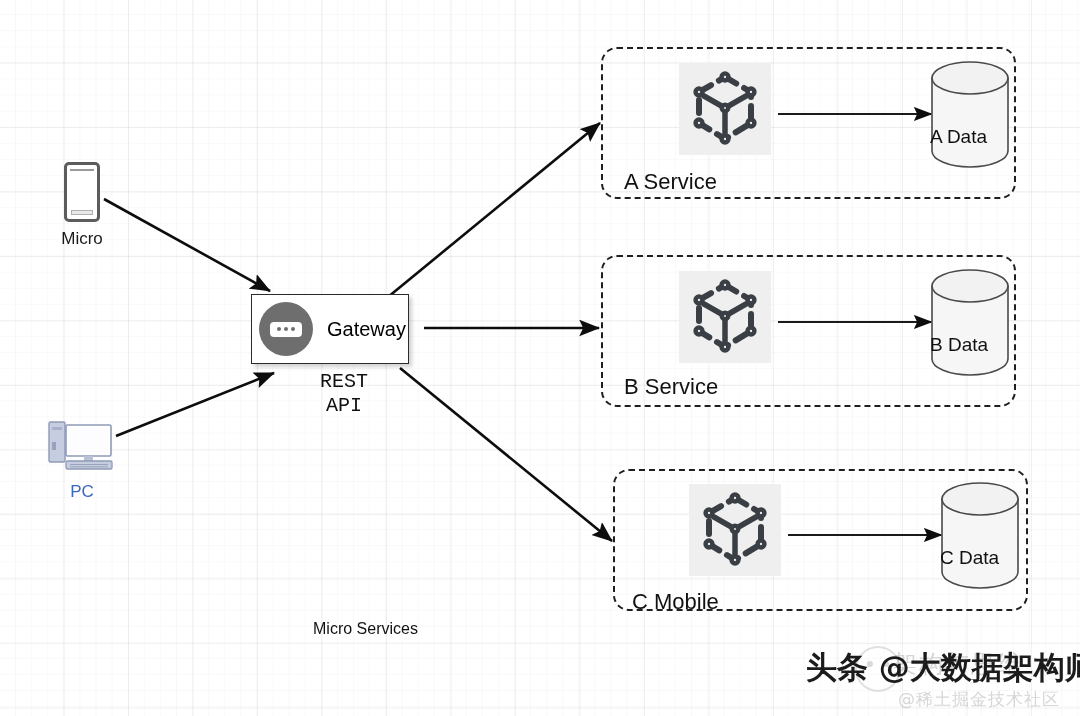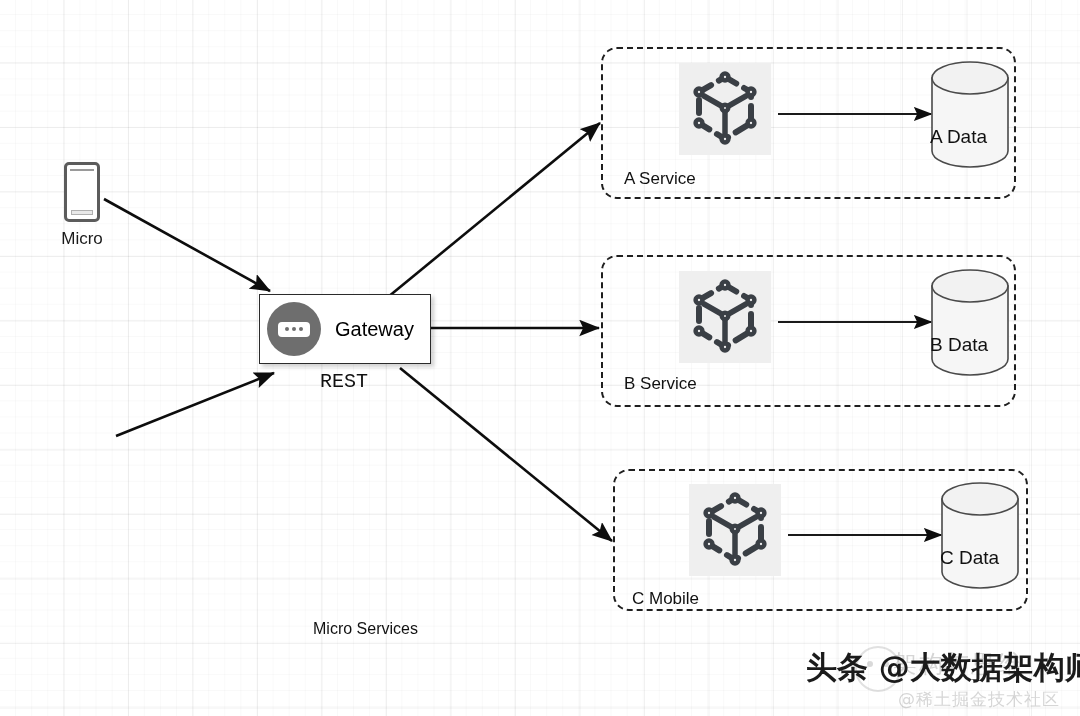--- a/index.html
+++ b/index.html
@@ -33,23 +33,23 @@
     left: 0;
     top: 0;
     width: 1080px;
     height: 716px;
     pointer-events: none;
   }
 
   
   .gateway-box {
     position: absolute;
-    left: 259px;
+    left: 251px;
     top: 294px;
-    width: 172px;
+    width: 158px;
     height: 70px;
     background: #ffffff;
     border: 1.4px solid #2b2b2b;
     box-shadow: 3px 3px 4px rgba(0,0,0,0.18);
     display: flex;
     align-items: center;
     box-sizing: border-box;
   }
   .gw-icon {
     width: 54px;
@@ -161,21 +161,21 @@
   }
   .svc-icon {
     position: absolute;
     width: 92px;
     height: 92px;
     background: #efefef;
     display: block;
   }
   .svc-label {
     position: absolute;
-    font-size: 17px;
+    font-size: 22px;
     color: #111;
     white-space: nowrap;
   }
   .db-label {
     position: absolute;
     font-size: 19px;
     color: #111;
     white-space: nowrap;
   }
 
@@ -269,33 +269,52 @@
     <line x1="778" y1="322" x2="931" y2="322" stroke="#1a1a1a" stroke-width="2.1" marker-end="url(#arrowhead-thin)"></line>
 
     <line x1="788" y1="535" x2="941" y2="535" stroke="#1a1a1a" stroke-width="2.1" marker-end="url(#arrowhead-thin)"></line>
   </svg>
 
   <div class="mobile-wrap">
     <div class="mobile-icon"></div>
     <div class="client-label">Micro</div>
   </div>
 
+  <div class="pc-wrap">
+    <svg width="72" height="56" viewBox="0 0 72 56">
+
+      <rect x="3" y="4" width="16" height="40" rx="1.5" fill="#c7cde0" stroke="#8f9ab5" stroke-width="1.4"></rect>
+      <rect x="6" y="9" width="10" height="3" fill="#a8b1c9"></rect>
+      <rect x="6" y="24" width="4" height="8" fill="#98a2bc"></rect>
+
+      <rect x="20" y="7" width="45" height="31" rx="1.5" fill="#ffffff" stroke="#8f9ab5" stroke-width="1.6"></rect>
+      <rect x="23" y="10" width="39" height="25" fill="#fdfdff"></rect>
+
+      <rect x="38" y="38" width="9" height="5" fill="#b9c1d6"></rect>
+
+      <rect x="20" y="43" width="46" height="8" rx="1.6" fill="#c7cde0" stroke="#8f9ab5" stroke-width="1.3"></rect>
+      <line x1="24" y1="46.5" x2="62" y2="46.5" stroke="#9aa4bd" stroke-width="1"></line>
+      <line x1="24" y1="48.8" x2="62" y2="48.8" stroke="#9aa4bd" stroke-width="1"></line>
+    </svg>
+    <div class="pc-label">PC</div>
+  </div>
 
   <div class="gateway-box">
     <div class="gw-icon">
       <div class="gw-pill">
         <div class="gw-dot"></div>
           <div class="gw-dot"></div>
           <div class="gw-dot"></div>
       </div>
     </div>
     <div class="gw-label">Gateway</div>
   </div>
   <div class="rest-api">
     <div>REST</div>
+    <div>API</div>
   </div>
 
   <div class="svc-group" style="left:601px; top:47px; width:415px; height:152px;"></div>
   <svg class="svc-icon" style="left:679px; top:63px;" viewBox="0 0 92 92">
     <g fill="none" stroke="#3a3f45" stroke-width="6" stroke-linecap="round" stroke-dasharray="13 9">
       <path d="M46 14 L72 29 L72 60 L46 76 L20 60 L20 29 Z"></path>
     </g>
     <g stroke="#3a3f45" stroke-width="5.5" stroke-linecap="round">
       <line x1="46" y1="45" x2="46" y2="72"></line>
       <line x1="46" y1="45" x2="25" y2="33"></line>

